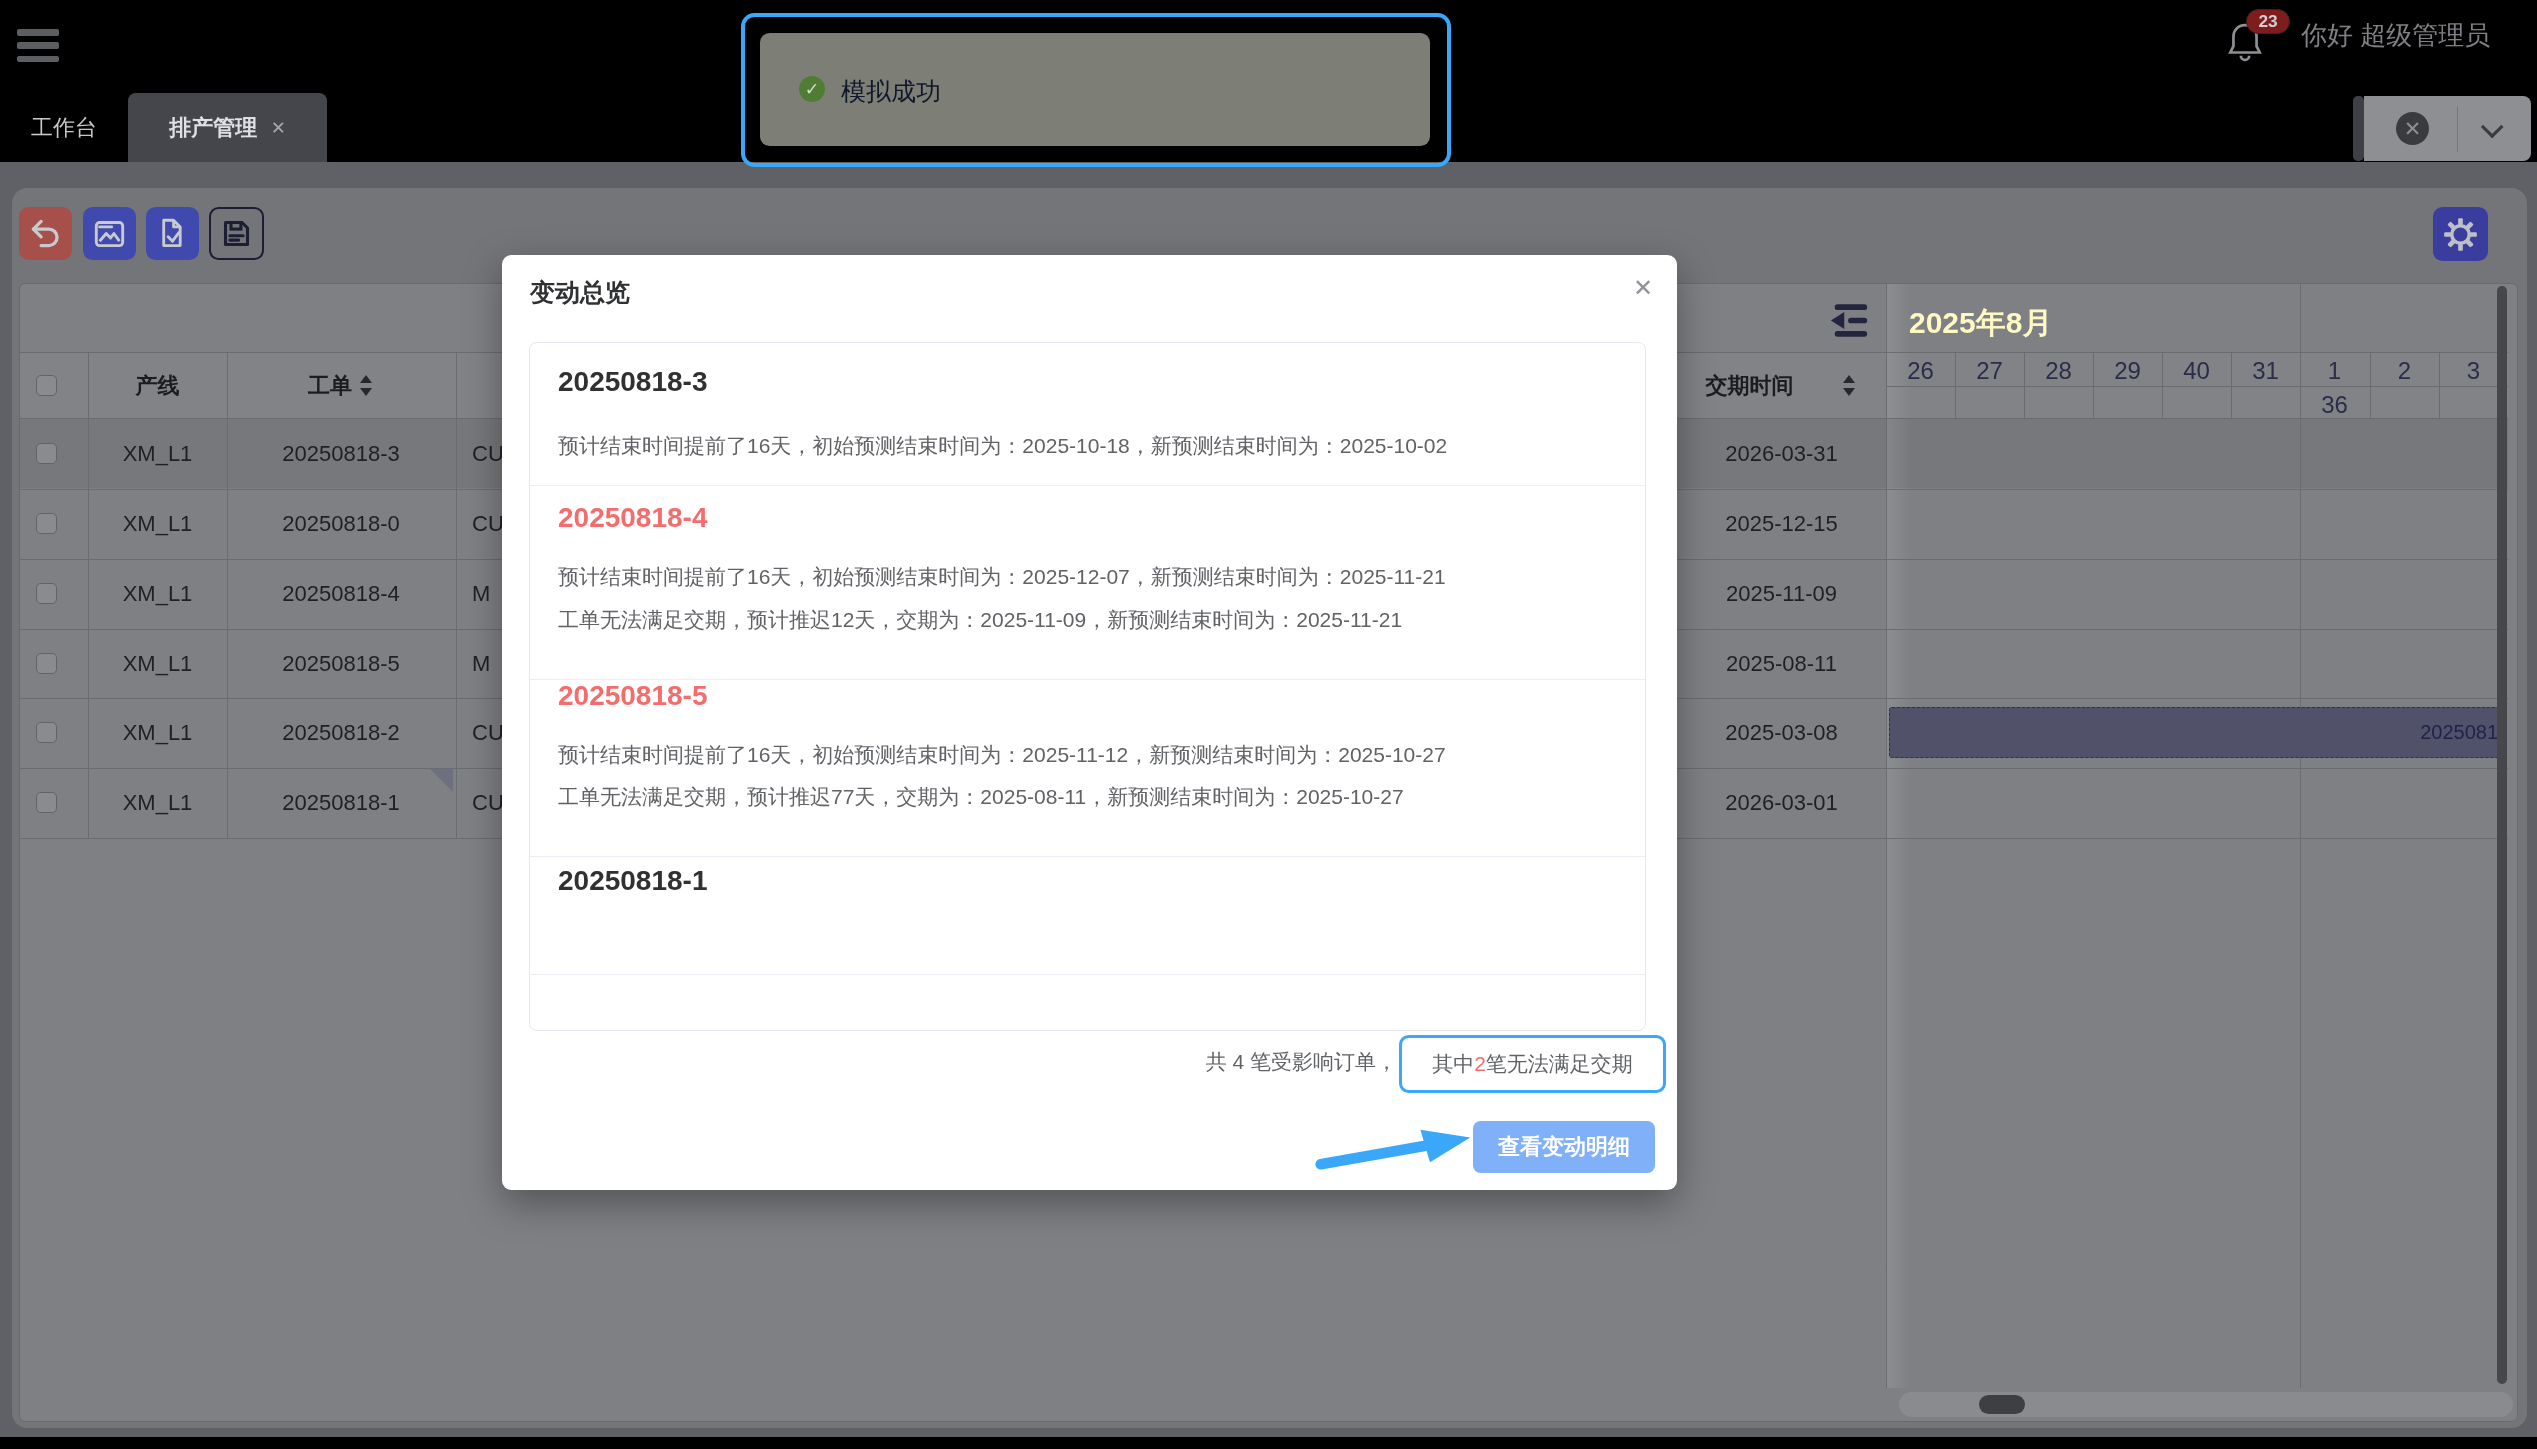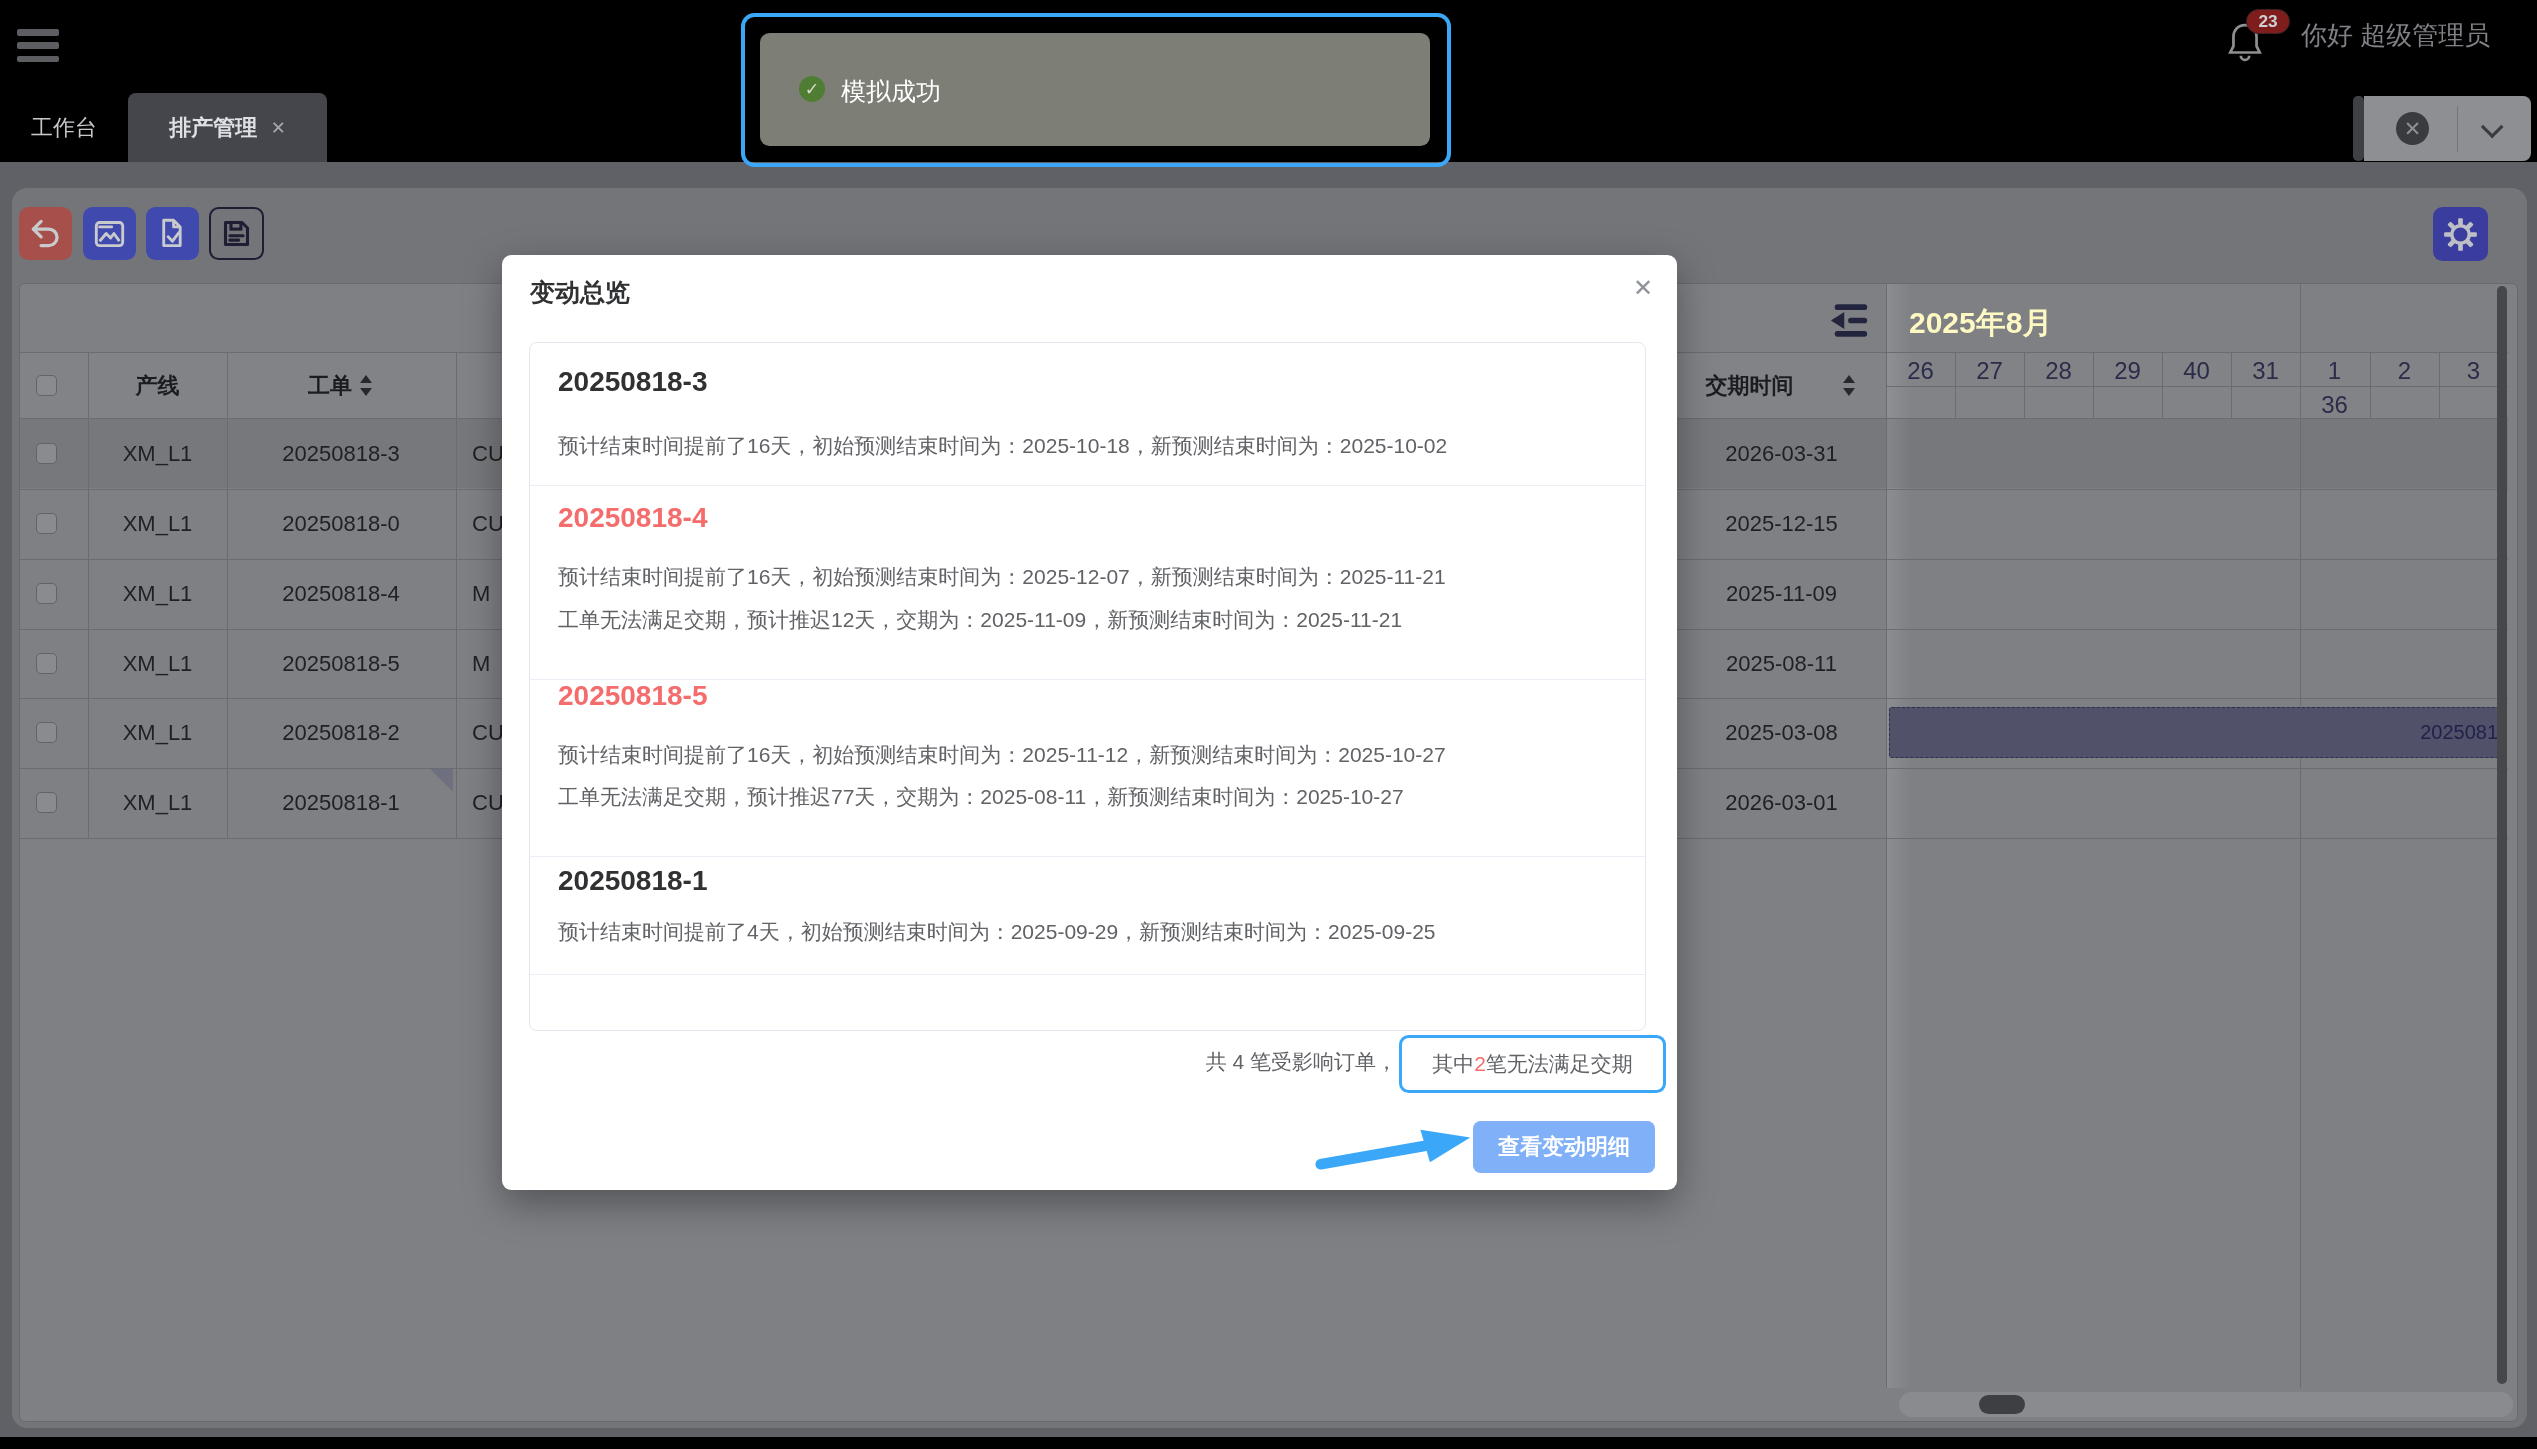--- a/index.html
+++ b/index.html
@@ -211,21 +211,21 @@
 
   <div class="abs" style="left:1889px;top:707px;width:612px;height:51px;background:#515269;border:1.9px dashed #2e3050;border-radius:2.9px;box-sizing:border-box;overflow:hidden;color:#20224a;font-size:20px;display:flex;align-items:center;justify-content:flex-end;padding-right:1.9px;">2025081</div>
 
   <div class="abs" style="left:2497px;top:286px;width:9.6px;height:1098px;background:#46474b;border-radius:4.8px;"></div>
   <div class="abs" style="left:1899px;top:1392px;width:614px;height:25px;background:#8a8b8f;border-radius:12.5px;"></div>
   <div class="abs" style="left:1979px;top:1395px;width:46px;height:19px;background:#3e3f43;border-radius:9.6px;"></div>
 
   <div class="annot" style="left:741px;top:12.5px;width:710px;height:154px;z-index:60;"></div>
   <div class="abs" style="left:760px;top:33px;width:670px;height:113px;background:#7d7f76;border-radius:9.6px;z-index:61;">
     <div style="position:absolute;left:39px;top:43px;width:26px;height:26px;border-radius:50%;background:#4f7d33;color:#d7dcc9;font-size:17.3px;font-weight:bold;display:flex;align-items:center;justify-content:center;">✓</div>
-    <div style="position:absolute;left:81px;top:42px;font-size:25px;color:#ffffff;white-space:nowrap;">模拟成功</div>
+    <div style="position:absolute;left:81px;top:42px;font-size:25px;color:#0f172a;white-space:nowrap;">模拟成功</div>
   </div>
 
   <div class="modal" style="z-index:50;">
     <div style="position:absolute;left:28px;top:21px;font-size:25px;font-weight:600;color:#303133;">变动总览</div>
     <div style="position:absolute;left:1131px;top:19px;font-size:24px;color:#909399;">✕</div>
   </div>
   <div class="abs" style="left:529px;top:342px;width:1117px;height:689px;border:1.9px solid #e4e7ed;border-radius:7.7px;box-sizing:border-box;z-index:51;"></div>
 
   <div class="m-title" style="top:366px;z-index:52;">20250818-3</div>
   <div class="m-line" style="top:432px;z-index:52;">预计结束时间提前了16天，初始预测结束时间为：2025-10-18，新预测结束时间为：2025-10-02</div>
@@ -235,21 +235,20 @@
   <div class="m-line" style="top:563px;z-index:52;">预计结束时间提前了16天，初始预测结束时间为：2025-12-07，新预测结束时间为：2025-11-21</div>
   <div class="m-line" style="top:606px;z-index:52;">工单无法满足交期，预计推迟12天，交期为：2025-11-09，新预测结束时间为：2025-11-21</div>
   <div class="m-sep" style="top:679px;z-index:52;"></div>
 
   <div class="m-title danger" style="top:680px;z-index:52;">20250818-5</div>
   <div class="m-line" style="top:741px;z-index:52;">预计结束时间提前了16天，初始预测结束时间为：2025-11-12，新预测结束时间为：2025-10-27</div>
   <div class="m-line" style="top:783px;z-index:52;">工单无法满足交期，预计推迟77天，交期为：2025-08-11，新预测结束时间为：2025-10-27</div>
   <div class="m-sep" style="top:856px;z-index:52;"></div>
 
   <div class="m-title" style="top:865px;z-index:52;">20250818-1</div>
-  <div class="m-line" style="top:918px;z-index:52;">预计结束时间提前了4天，初始预测结束时间为：2025-09-29，新预测结束时间为：2025-09-25</div>
   <div class="m-sep" style="top:974px;z-index:52;"></div>
 
   <div class="abs" style="left:1032px;top:1048px;width:365px;text-align:right;font-size:21px;color:#606266;white-space:nowrap;z-index:52;">共 4 笔受影响订单，</div>
   <div class="annot" style="left:1399px;top:1035px;width:267px;height:58px;border-width:3.8px;border-radius:9.6px;z-index:53;display:flex;align-items:center;justify-content:center;font-size:21px;color:#606266;white-space:nowrap;background:#fff;">
     <span>其中 </span>
       <span class="danger">2</span>
       <span> 笔无法满足交期</span>
   </div>
 
   <div class="abs" style="left:1313px;top:1119px;z-index:53;">

